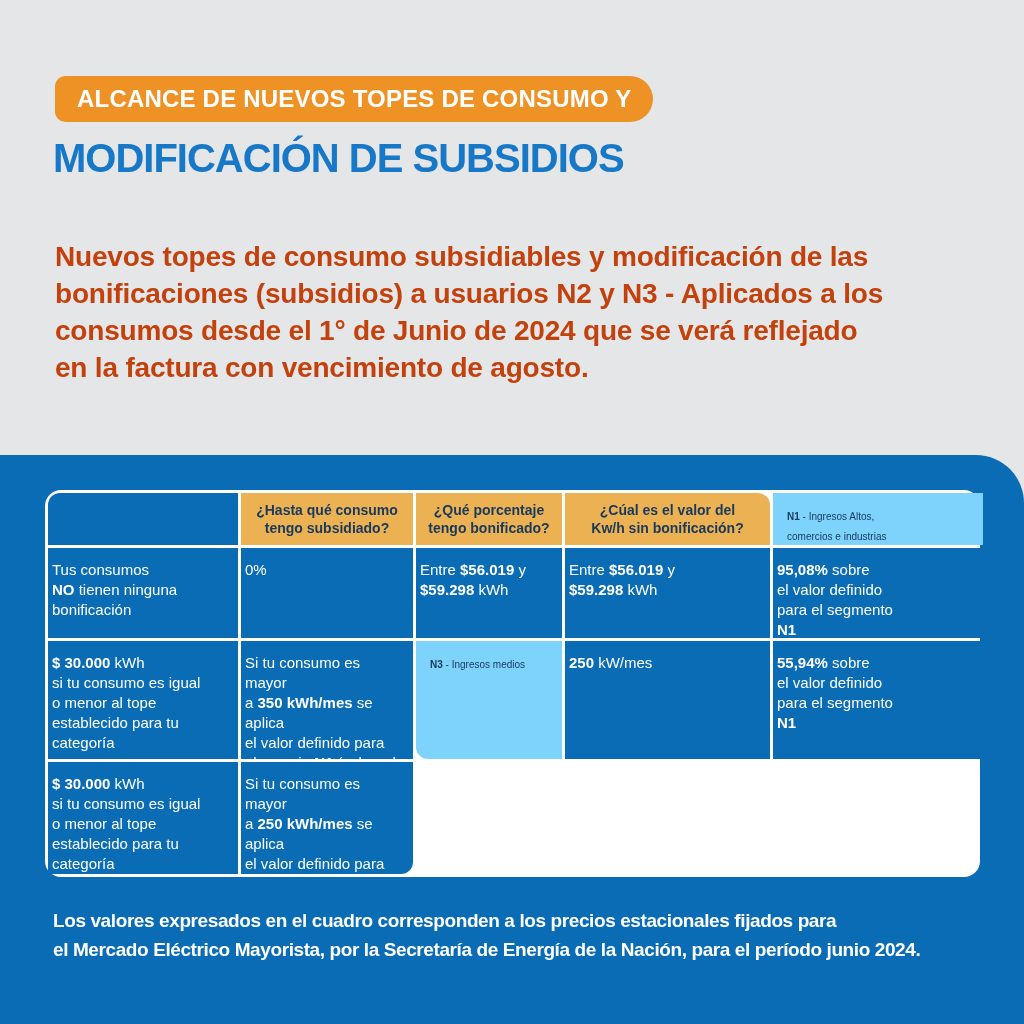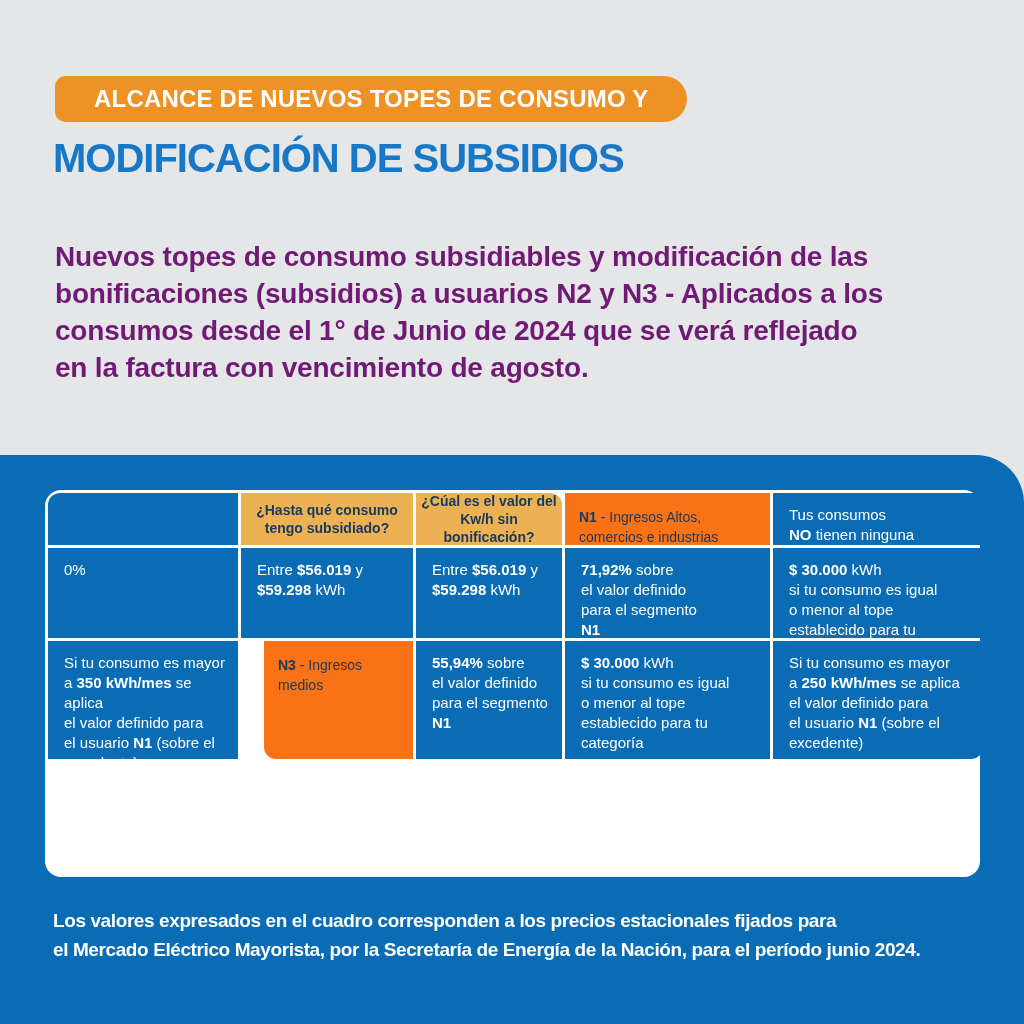--- a/index.html
+++ b/index.html
@@ -1,32 +1,32 @@
 <!DOCTYPE html>
 <html><head>
 <meta charset="utf-8">
 <style>
   html,body{margin:0;padding:0;}
   body{width:1024px;height:1024px;font-family:"Liberation Sans",sans-serif;}
   .canvas{position:relative;width:1024px;height:1024px;background:#e5e6e7;overflow:hidden;}
 
   .kicker{
     position:absolute;left:55px;top:76px;height:46px;line-height:46px;
-    display:inline-block;padding:0 39px;
+    display:inline-block;padding:0 22px;
     background:#ef9226;color:#ffffff;font-weight:bold;font-size:24px;
     border-radius:12px 26px 26px 12px;letter-spacing:.2px;
   }
   .title{
     position:absolute;left:53px;top:136px;
     color:#1878c8;font-weight:bold;font-size:40px;letter-spacing:-1px;
     white-space:nowrap;
   }
   .intro{
     position:absolute;left:55px;top:238px;width:930px;
-    color:#701a75;font-weight:bold;font-size:28px;line-height:37px;
+    color:#c2410c;font-weight:bold;font-size:28px;line-height:37px;
     letter-spacing:-0.2px;white-space:pre-line;
   }
 
   .panel{
     position:absolute;left:0;top:455px;width:1024px;height:569px;
     background:#0a6cb5;border-top-right-radius:48px;
   }
 
   .tbl{
     position:absolute;left:45px;top:490px;width:929px;
@@ -35,30 +35,30 @@
     grid-template-rows:52px 90px 118px 112px;gap:3px;
   }
   .cell{overflow:hidden;}
   .hcell{
     background:#ecb152;color:#17395e;font-weight:bold;
     font-size:14px;line-height:18px;text-align:center;
     display:flex;align-items:center;justify-content:center;padding:2px 5px;
   }
   .hcell.first{background:#0a6cb5;}
   .lcell{
-    background:#f97316;color:#17395e;
-    font-size:14px;line-height:20px;padding:14px 12px 10px 14px;
+    background:#7dd3fc;color:#17395e;
+    font-size:10px;line-height:20px;padding:14px 12px 10px 14px;
   }
   .dcell{
     background:#0a6cb5;color:#ffffff;
-    font-size:15px;line-height:20px;padding:12px 10px 10px 16px;
+    font-size:15px;line-height:20px;padding:12px 10px 10px 4px;
   }
   .tl{border-top-left-radius:12px;}
   .tr{border-top-right-radius:12px;text-align:center;}
-  .bl{border-bottom-left-radius:12px;margin-left:23px;}
+  .bl{border-bottom-left-radius:12px;}
   .br{border-bottom-right-radius:12px;}
   .b{font-weight:bold;}
 
   .note{
     position:absolute;left:53px;top:906px;width:940px;
     color:#ffffff;font-weight:bold;font-size:19px;line-height:29px;
     letter-spacing:-0.4px;white-space:pre-line;
   }
 </style>
 </head>
@@ -77,32 +77,36 @@
 
   <div class="panel"></div>
 
   <div class="tbl">
       <div class="cell hcell first tl">
         <span class="b"></span>
       </div>
       <div class="cell hcell">
         <span class="b">¿Hasta qué consumo<br>tengo subsidiado?</span>
       </div>
+      <div class="cell hcell">
+        <span class="b">¿Qué porcentaje<br>tengo bonificado?</span>
+      </div>
       <div class="cell hcell tr">
         <span class="b">¿Cúal es el valor del<br>Kw/h sin bonificación?</span>
       </div>
       <div class="cell lcell"><span class="b">N1</span><span> - Ingresos Altos,<br>comercios e industrias</span></div>
       <div class="cell dcell"><span>Tus consumos<br></span><span class="b">NO</span><span> tienen ninguna<br>bonificación</span></div>
       <div class="cell dcell"><span>0%</span></div>
       <div class="cell dcell"><span>Entre </span><span class="b">$56.019</span><span> y<br></span><span class="b">$59.298</span><span> kWh</span></div>
       <div class="cell dcell"><span>Entre </span><span class="b">$56.019</span><span> y<br></span><span class="b">$59.298</span><span> kWh</span></div>
-      <div class="cell dcell"><span class="b">71,92%</span><span> sobre<br>el valor definido<br>para el segmento<br></span><span class="b">N1</span></div>
+      <div class="cell dcell"><span class="b">95,08%</span><span> sobre<br>el valor definido<br>para el segmento<br></span><span class="b">N1</span></div>
       <div class="cell dcell"><span class="b">$ 30.000</span><span> kWh<br>si tu consumo es igual<br>o menor al tope<br>establecido para tu<br>categoría</span></div>
       <div class="cell dcell"><span>Si tu consumo es mayor<br>a </span><span class="b">350 kWh/mes</span><span> se aplica<br>el valor definido para<br>el usuario </span><span class="b">N1</span><span> (sobre el<br>excedente)</span></div>
       <div class="cell lcell bl"><span class="b">N3</span><span> - Ingresos medios</span></div>
+      <div class="cell dcell"><span class="b">250</span><span> kW/mes</span></div>
       <div class="cell dcell"><span class="b">55,94%</span><span> sobre<br>el valor definido<br>para el segmento<br></span><span class="b">N1</span></div>
       <div class="cell dcell"><span class="b">$ 30.000</span><span> kWh<br>si tu consumo es igual<br>o menor al tope<br>establecido para tu<br>categoría</span></div>
       <div class="cell dcell br"><span>Si tu consumo es mayor<br>a </span><span class="b">250 kWh/mes</span><span> se aplica<br>el valor definido para<br>el usuario </span><span class="b">N1</span><span> (sobre el<br>excedente)</span></div>
     </div>
 
   <div class="note">Los valores expresados en el cuadro corresponden a los precios estacionales fijados para
 el Mercado Eléctrico Mayorista, por la Secretaría de Energía de la Nación, para el período junio 2024.</div>
 
 </div>
 

